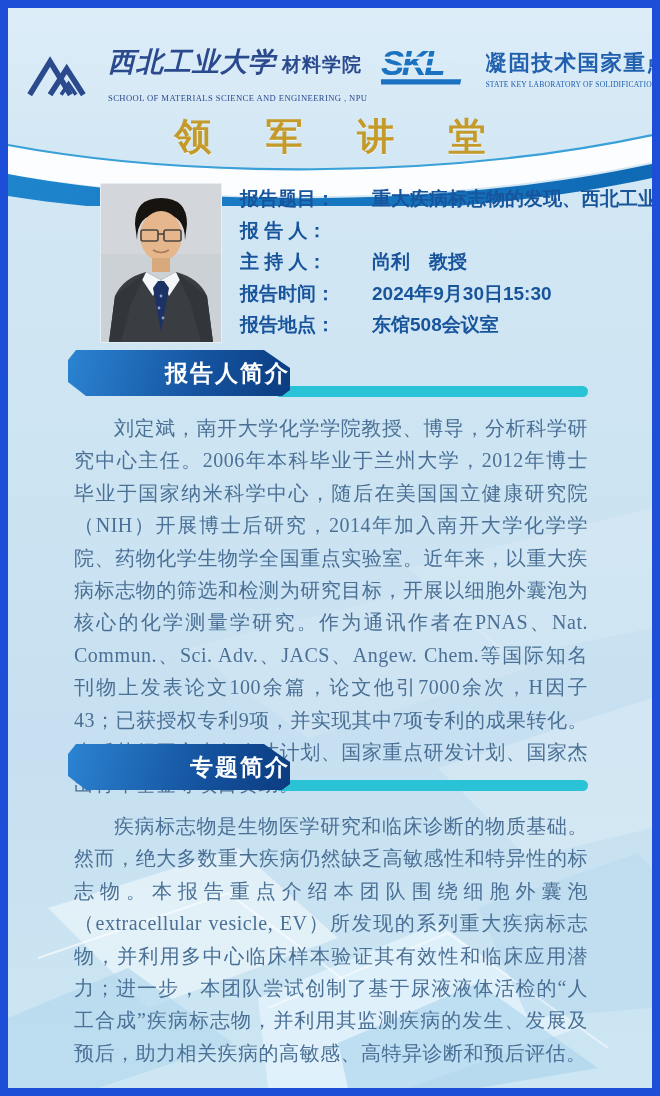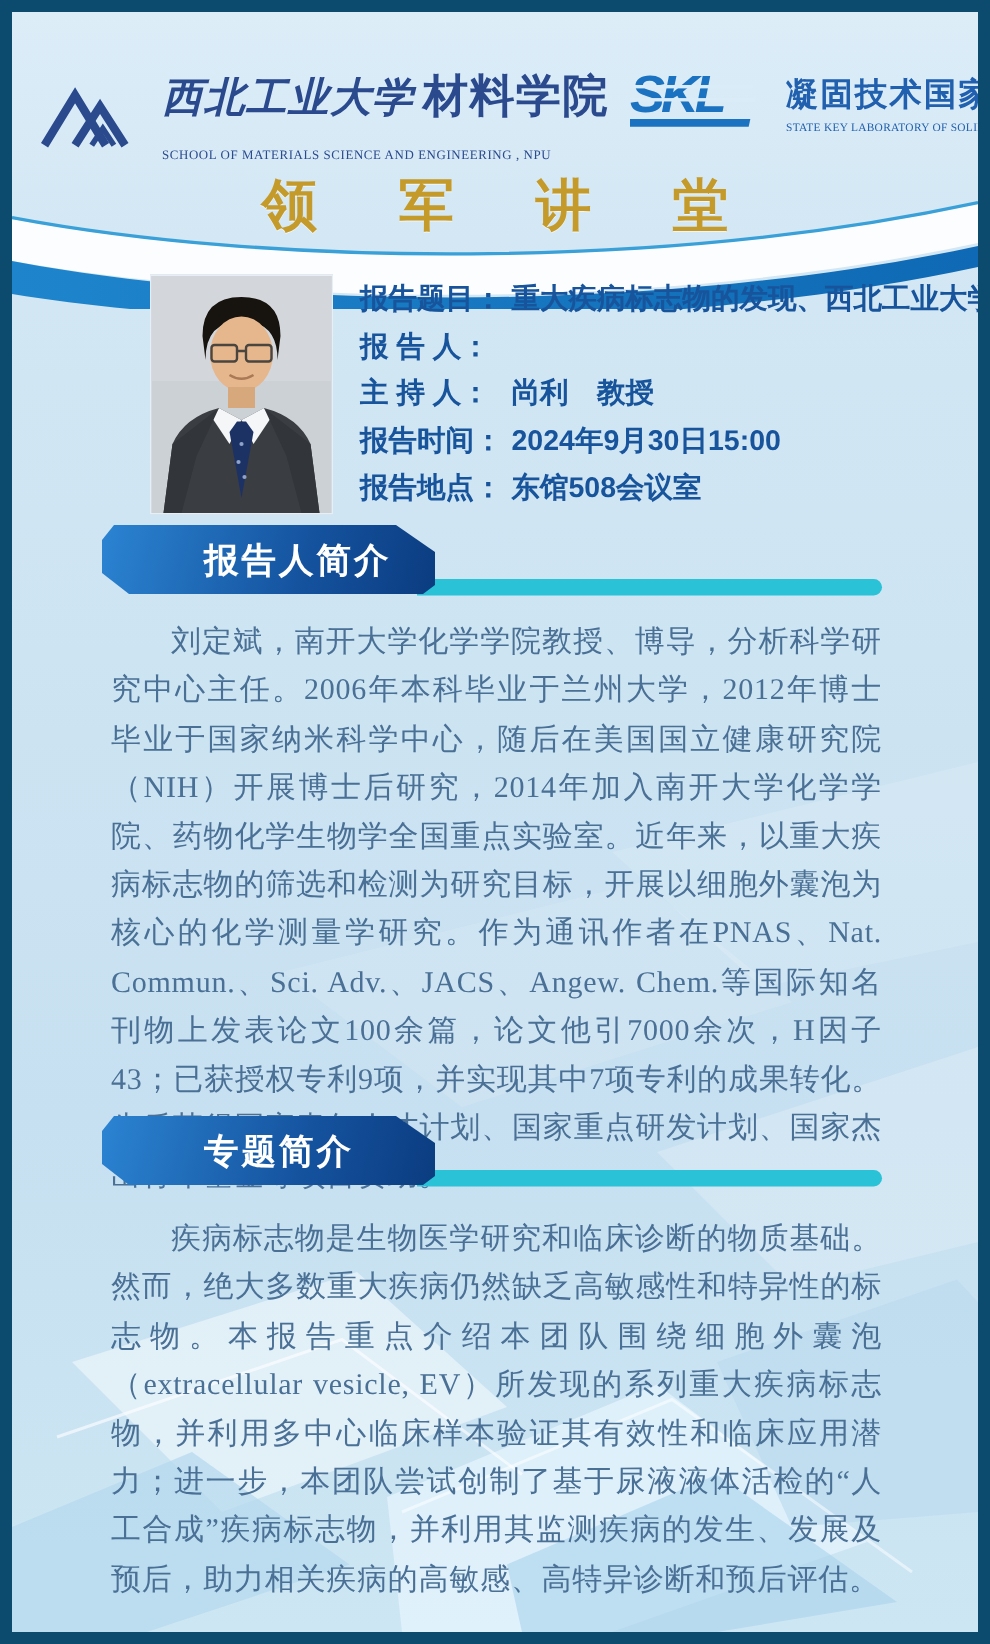--- a/index.html
+++ b/index.html
@@ -1,62 +1,62 @@
 <!DOCTYPE html>
 <html><head>
 <meta charset="utf-8">
 <style>
   html,body{margin:0;padding:0;background:#ffffff;}
   *{box-sizing:border-box;}
   body{font-family:"Liberation Sans","DejaVu Sans",sans-serif;}
 
-  .poster{position:relative;width:660px;height:1096px;background:#0c4a6e;padding:8px;text-decoration:underline;}
+  .poster{position:relative;width:660px;height:1096px;background:#1d4ed8;padding:8px;text-decoration:underline;}
   .inner{position:relative;width:100%;height:100%;overflow:hidden;
          background:linear-gradient(180deg,#dcedf8 0%,#d3e7f4 14%,#cde4f2 40%,#c7e0f1 68%,#cde6f3 100%);}
 
   
   .bg-pattern{position:absolute;left:0;top:0;width:644px;height:1080px;z-index:0;pointer-events:none;}
 
   
   .logos{position:absolute;top:36px;left:18px;width:608px;display:flex;align-items:flex-start;z-index:2;}
   .npu-block{display:flex;align-items:center;}
   .npu-logo{width:74px;height:52px;margin-right:8px;}
   .npu-text .zh-row{display:flex;align-items:baseline;white-space:nowrap;}
   .npu-name{font-family:"Liberation Serif","DejaVu Serif",serif;font-style:italic;font-weight:700;
             font-size:27px;color:#2b4a8e;letter-spacing:1px;}
-  .npu-dept{font-weight:900;font-size:30px;color:#2b4a8e;margin-left:6px;letter-spacing:1px;}
+  .npu-dept{font-weight:900;font-size:19px;color:#2b4a8e;margin-left:6px;letter-spacing:1px;}
   .npu-en{font-family:"Liberation Serif","DejaVu Serif",serif;font-size:8.6px;color:#2b4a8e;
           letter-spacing:0.4px;margin-top:13px;white-space:nowrap;}
   .skl-block{display:flex;align-items:center;margin-left:14px;}
   .skl-logo{width:96px;height:48px;margin-right:8px;flex:none;}
   .skl-name{font-weight:900;font-size:21.5px;color:#2160ae;letter-spacing:1.5px;white-space:nowrap;}
   .skl-en{font-family:"Liberation Serif","DejaVu Serif",serif;font-size:7.6px;color:#2160ae;
           letter-spacing:0.2px;margin-top:3px;white-space:nowrap;}
 
   .gold-title{position:absolute;top:104px;left:0;width:100%;text-align:center;z-index:2;
               font-size:37px;font-weight:900;color:#c49b2a;letter-spacing:22px;text-indent:22px;
               text-shadow:0 1px 0 rgba(255,255,255,.6);}
 
   .swoosh{position:absolute;top:124px;left:0;width:644px;height:74px;z-index:1;pointer-events:none;}
 
   
   .photo{position:absolute;left:92px;top:175px;width:122px;height:160px;z-index:2;
          border:1px solid #e6eef6;background:#c9ced4;}
   .photo svg{display:block;width:100%;height:100%;}
   .info-rows{position:absolute;left:232px;top:178px;width:398px;z-index:2;}
-  .info-row{display:flex;align-items:baseline;height:31.5px;white-space:nowrap;}
+  .info-row{display:flex;align-items:baseline;height:31.5px;white-space:nowrap;gap:31px;}
   .info-label{font-weight:700;font-size:19px;color:#17549b;width:101px;flex:none;}
   .info-value{font-weight:700;font-size:19px;color:#17549b;}
 
   
   .banner{position:absolute;left:60px;width:222px;height:46px;z-index:3;
           background:linear-gradient(105deg,#2b84d2 0%,#15539f 60%,#0b3c80 100%);
           clip-path:polygon(8px 0,196px 0,222px 18px,222px 40px,214px 46px,18px 46px,0 32px,0 10px);
           color:#ffffff;font-weight:900;font-size:23px;letter-spacing:2px;
-          line-height:46px;padding-left:68px;}
+          line-height:46px;padding-left:68px;text-align:right;}
   .teal-bar{position:absolute;left:270px;width:310px;height:11px;background:#29c2d6;
             border-radius:0 6px 6px 0;z-index:2;}
   .banner1{top:342px;}
   .teal1{top:378px;}
   .banner2{top:736px;}
   .teal2{top:772px;}
 
   
   .para{position:absolute;left:66px;width:514px;z-index:2;
         font-family:"Liberation Serif","DejaVu Serif",serif;
@@ -158,21 +158,21 @@
       </div>
       <div class="info-row">
         <span class="info-label">报 告 人：</span>
       </div>
       <div class="info-row">
         <span class="info-label">主 持 人：</span>
         <span class="info-value">尚利　教授</span>
       </div>
       <div class="info-row">
         <span class="info-label">报告时间：</span>
-        <span class="info-value">2024年9月30日15:00</span>
+        <span class="info-value">2024年9月30日15:30</span>
       </div>
       <div class="info-row">
         <span class="info-label">报告地点：</span>
         <span class="info-value">东馆508会议室</span>
       </div>
     </div>
 
     <div class="teal-bar teal1"></div>
     <div class="banner banner1">报告人简介</div>
     <div class="para para1">刘定斌，南开大学化学学院教授、博导，分析科学研究中心主任。2006年本科毕业于兰州大学，2012年博士毕业于国家纳米科学中心，随后在美国国立健康研究院（NIH）开展博士后研究，2014年加入南开大学化学学院、药物化学生物学全国重点实验室。近年来，以重大疾病标志物的筛选和检测为研究目标，开展以细胞外囊泡为核心的化学测量学研究。作为通讯作者在PNAS、Nat. Commun.、Sci. Adv.、JACS、Angew. Chem.等国际知名刊物上发表论文100余篇，论文他引7000余次，H因子43；已获授权专利9项，并实现其中7项专利的成果转化。先后获得国家青年人才计划、国家重点研发计划、国家杰出青年基金等项目资助。</div>

